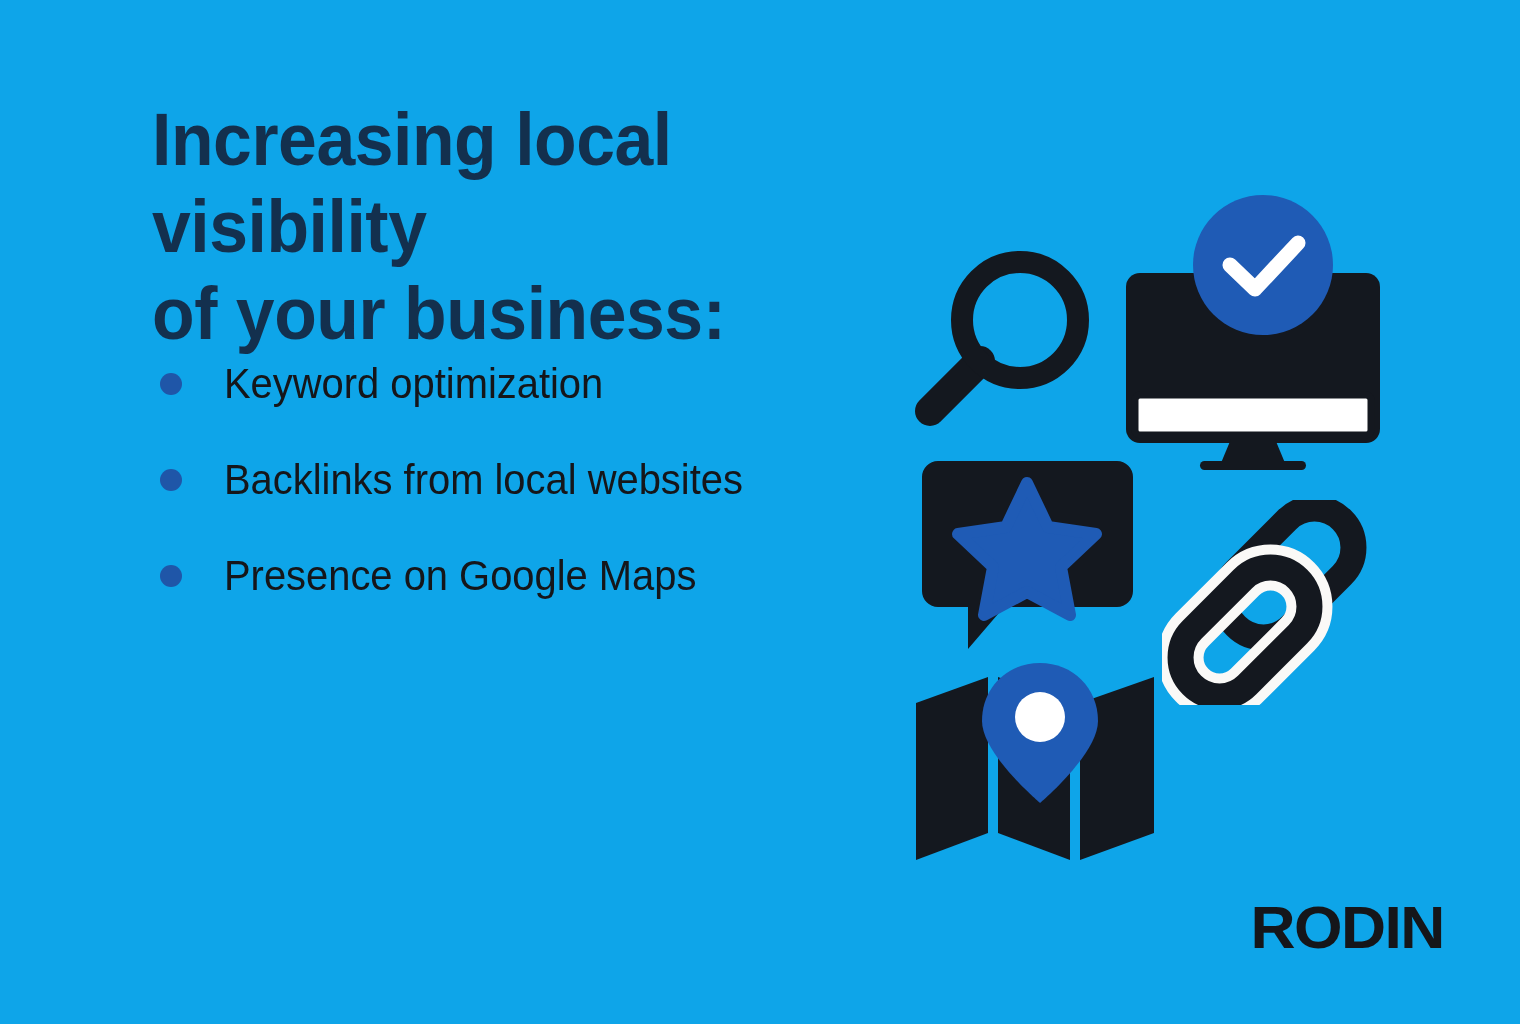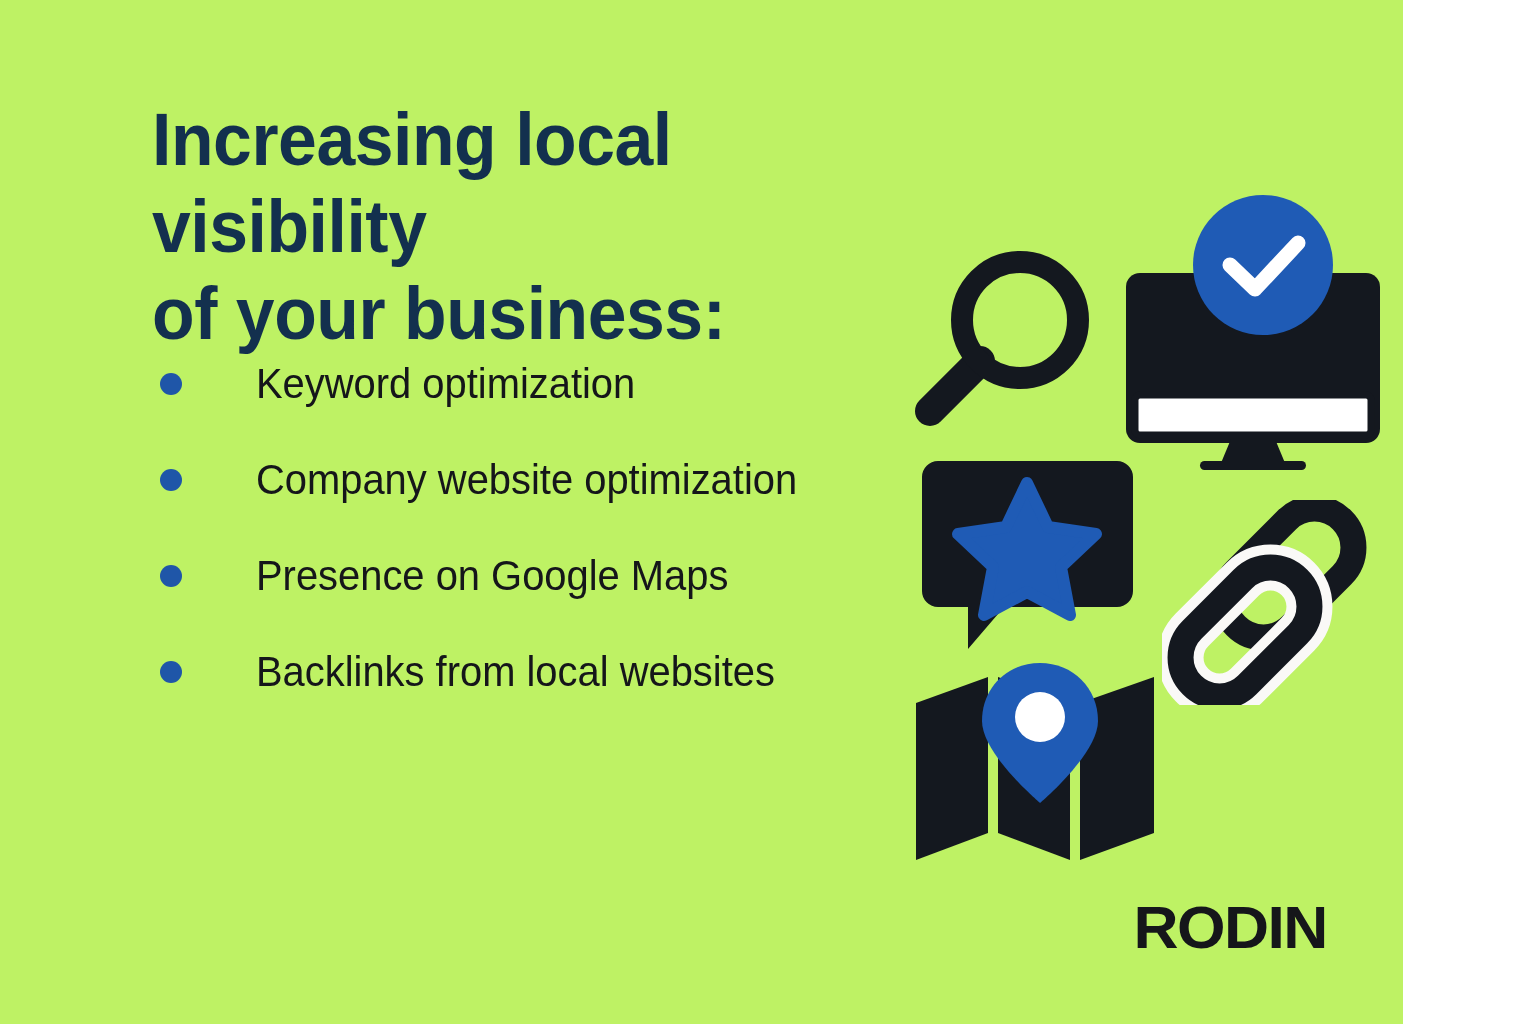--- a/index.html
+++ b/index.html
@@ -3,23 +3,23 @@
 <meta charset="utf-8">
 <title>Increasing local visibility of your business</title>
 <style>
   html, body {
     margin: 0;
     padding: 0;
     background: #ffffff;
   }
   .canvas {
     position: relative;
-    width: 1403px;
+    width: 1520px;
     height: 1024px;
-    background: #bef264;
+    background: #0ea5e9;
     overflow: hidden;
     font-family: "Liberation Sans", "DejaVu Sans", sans-serif;
   }
 
   
   .content {
     position: absolute;
     left: 152px;
     top: 96px;
     width: 760px;
@@ -43,21 +43,20 @@
     padding: 0;
     position: absolute;
     top: 240px;
     left: 8px;
     width: 780px;
   }
   .bullet-row {
     display: flex;
     align-items: center;
     height: 96px;
-    gap: 32px;
   }
   .bullet-dot {
     width: 22px;
     height: 22px;
     border-radius: 50%;
     background: #1f56a8;
     flex: 0 0 auto;
     margin-right: 42px;
   }
   .bullet-text {
@@ -112,34 +111,30 @@
     <h1 class="headline">Increasing local visibility
 of your business:</h1>
 
     <ul class="bullets">
 
       <li class="bullet-row">
         <span class="bullet-dot"></span>
         <span class="bullet-text">Keyword optimization</span>
       </li>
 
+
+
       <li class="bullet-row">
         <span class="bullet-dot"></span>
-        <span class="bullet-text">Company website optimization</span>
+        <span class="bullet-text">Backlinks from local websites</span>
       </li>
-
 
       <li class="bullet-row">
         <span class="bullet-dot"></span>
         <span class="bullet-text">Presence on Google Maps</span>
-      </li>
-
-      <li class="bullet-row">
-        <span class="bullet-dot"></span>
-        <span class="bullet-text">Backlinks from local websites</span>
       </li>
 
     </ul>
   </div>
 
   <div class="icons">
 
     <div class="icon icon-search">
       <svg viewBox="0 0 190 190" width="190" height="190" aria-hidden="true">
         <line x1="22" y1="168" x2="72" y2="118" stroke="#14181f" stroke-width="30" stroke-linecap="round"></line>

